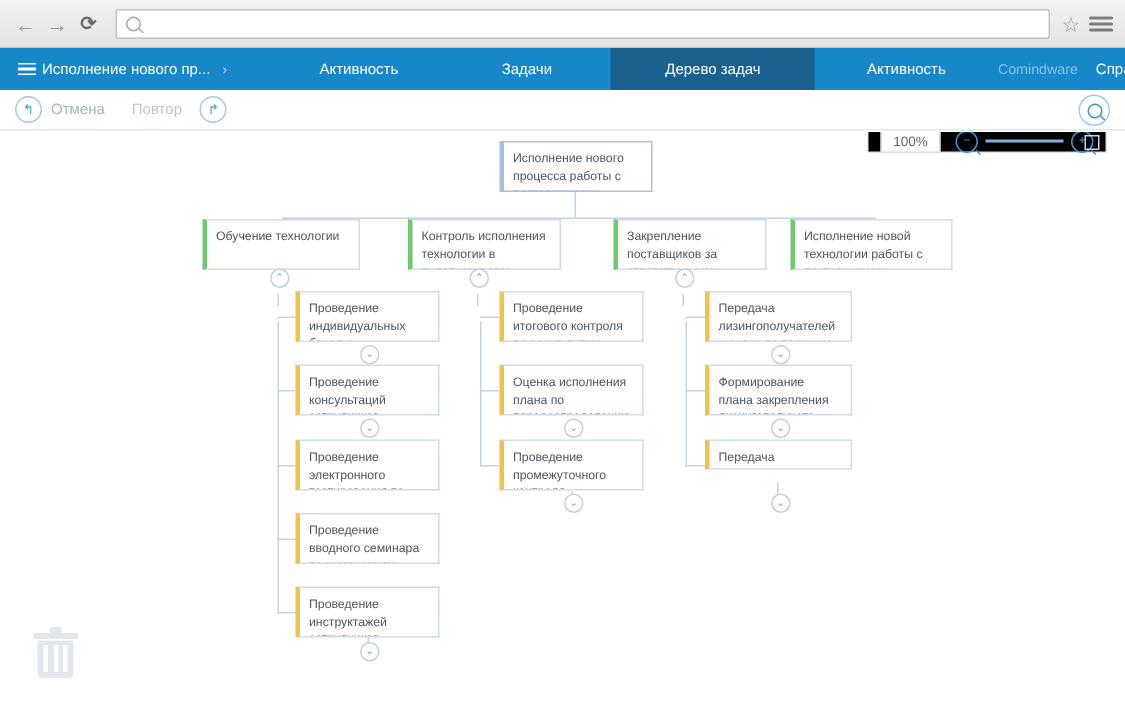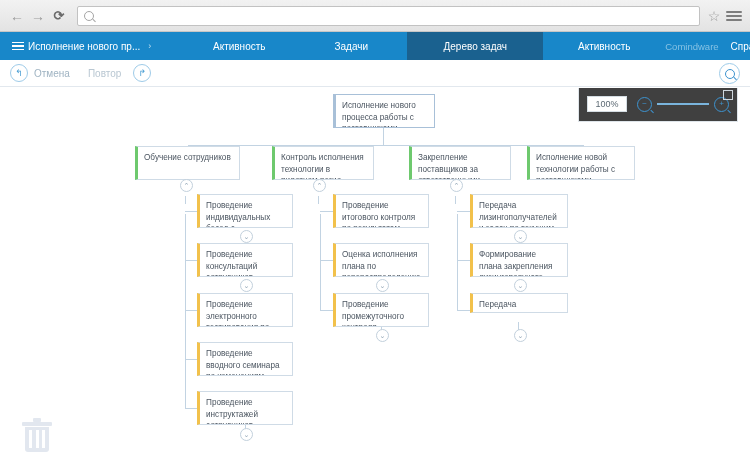--- a/index.html
+++ b/index.html
@@ -94,22 +94,22 @@
   }
   .search-round .g{width:8px;height:8px;border:1.3px solid #3d93cf;border-radius:50%;position:relative;}
   .search-round .g:after{content:"";position:absolute;right:-3px;bottom:-2px;width:4px;height:1.3px;
     background:#3d93cf;transform:rotate(45deg);}
 
   
   .canvas{position:absolute;left:0;top:88px;width:750px;height:380px;background:#ffffff;overflow:hidden;}
 
   
   .zoom-panel{
-    position:absolute;left:578px;top:86px;width:160px;height:36px;
-    background:#404040;border:1px solid #dfe5ea;box-sizing:border-box;
+    position:absolute;left:578px;top:86px;width:160px;height:16px;
+    background:#000000;border:1px solid #dfe5ea;box-sizing:border-box;
     display:flex;align-items:center;padding:0 8px;z-index:6;
   }
   .zoom-input{
     width:40px;height:16px;border:1px solid #d5dde3;box-sizing:border-box;
     font-size:9px;color:#5d6a74;display:flex;align-items:center;justify-content:center;
     background:#fff;
   }
   .mag{
     width:13px;height:13px;border:1.4px solid #3d93cf;border-radius:50%;
     position:relative;margin:0 5px 0 10px;flex:none;
@@ -261,21 +261,21 @@
     <div class="ln lnh" style="left:457px;top:123px;width:13px;"></div>
     <div class="ln lnh" style="left:457px;top:172px;width:13px;"></div>
     <div class="ln lnh" style="left:457px;top:222px;width:13px;"></div>
     <div class="ln lnv" style="left:518px;top:234px;height:8px;"></div>
 
     <div class="node root" style="left:333px;top:6px;width:102px;height:34px;">
       <span class="t">Исполнение нового процесса работы с поставщиками</span>
     </div>
 
     <div class="node lvl2" style="left:135px;top:58px;width:105px;height:34px;">
-      <span class="t">Обучение сотрудников</span>
+      <span class="t">Обучение технологии</span>
     </div>
     <div class="node lvl2" style="left:272px;top:58px;width:102px;height:34px;">
       <span class="t">Контроль исполнения технологии в пилотном регио...</span>
     </div>
     <div class="node lvl2" style="left:409px;top:58px;width:102px;height:34px;">
       <span class="t">Закрепление поставщиков за ответственными менеджерам...</span>
     </div>
     <div class="node lvl2" style="left:527px;top:58px;width:108px;height:34px;">
       <span class="t">Исполнение новой технологии работы с поставщиками</span>
     </div>

